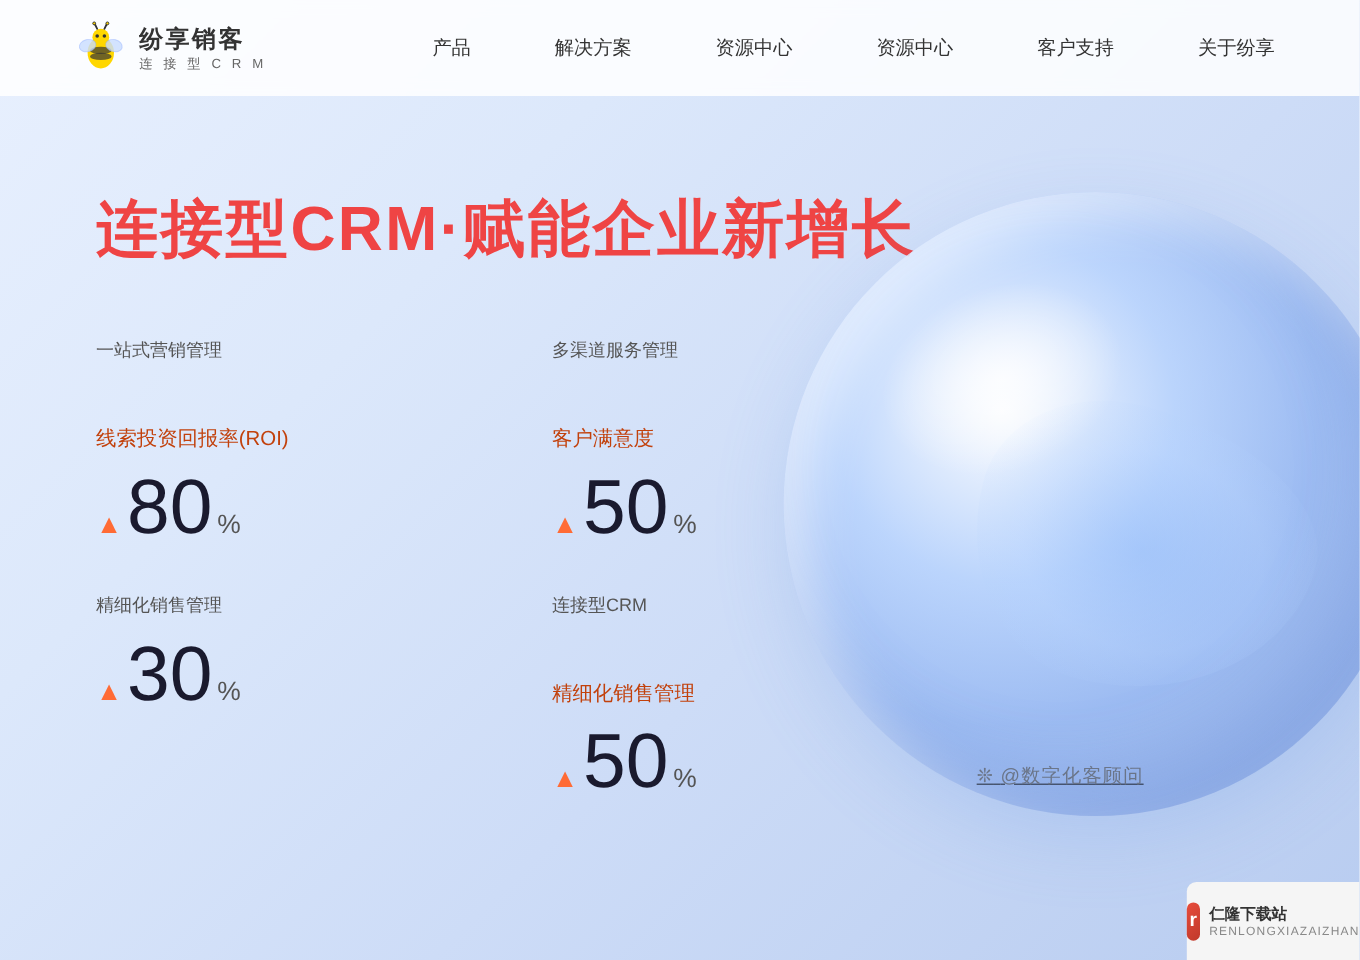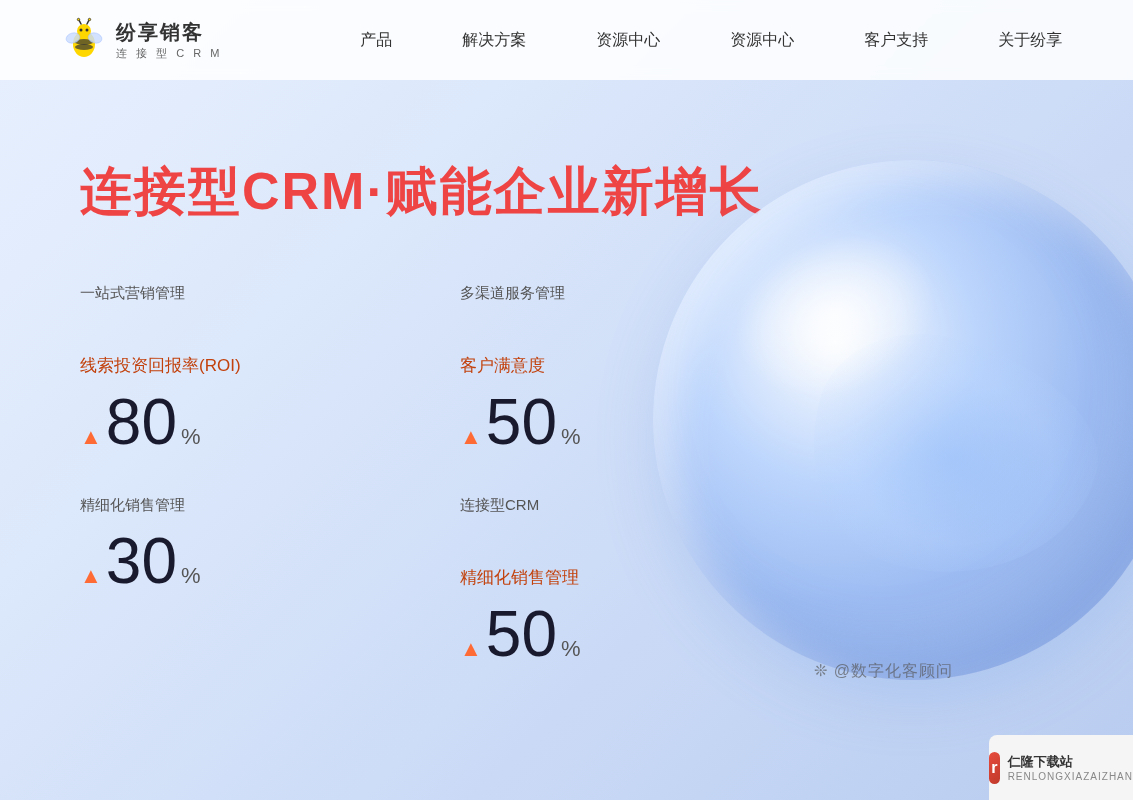--- a/index.html
+++ b/index.html
@@ -185,27 +185,28 @@
         rgba(180,210,255,0.3) 50%,
         transparent 80%
       );
       border-radius: 40% 60% 60% 40% / 40% 40% 60% 60%;
       transform: rotate(15deg);
     }
 
     
     .watermark {
       position: absolute;
-      bottom: 44px;
+      bottom: 68px;
       right: 180px;
       display: flex;
       flex-direction: column;
       align-items: flex-end;
       gap: 4px;
       opacity: 0.65;
+      text-decoration: underline;
     }
 
     .watermark-text {
       font-size: 16px;
       color: #555;
       letter-spacing: 1px;
     }
 
     
     .bottom-badge {

